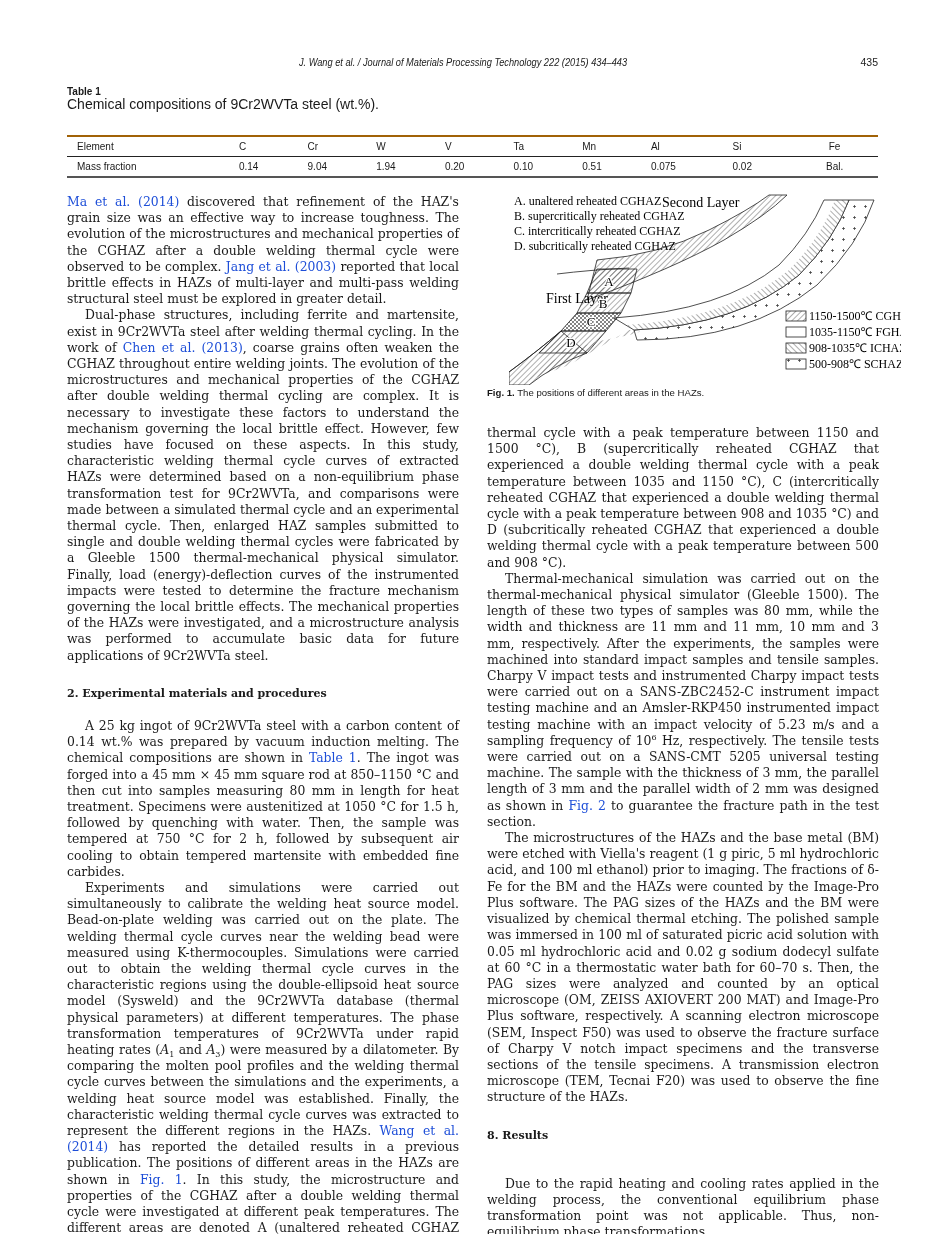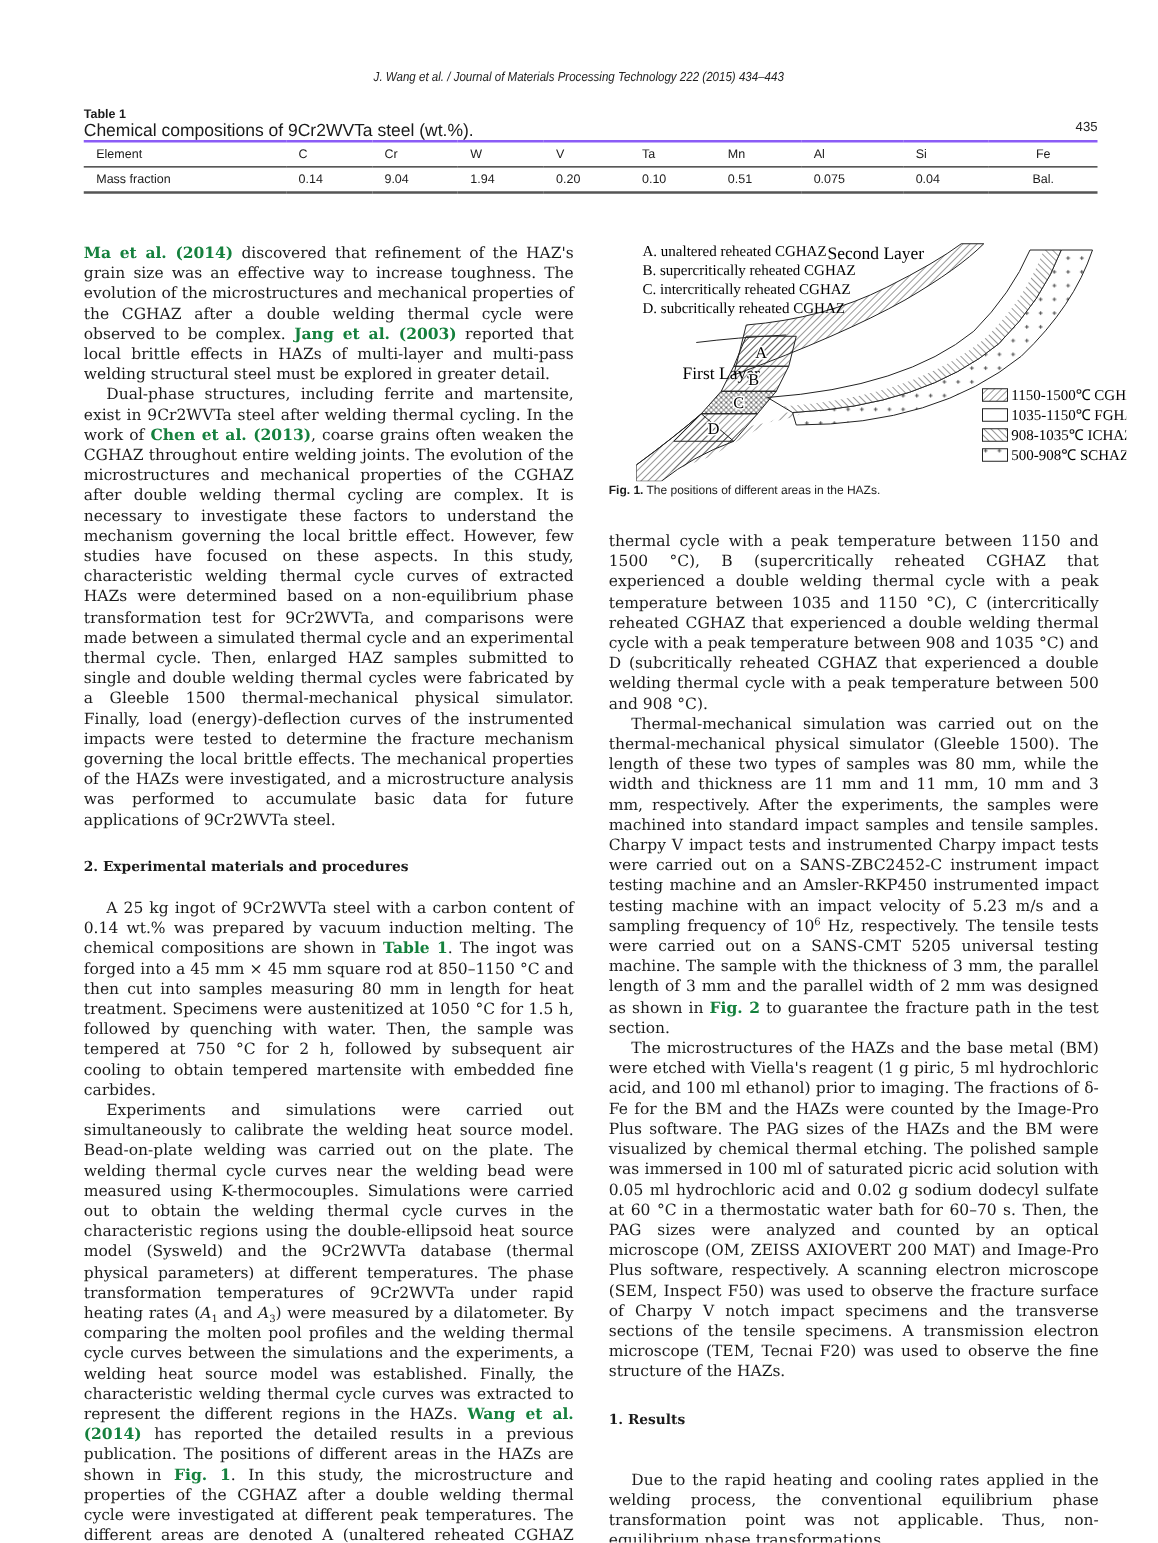--- a/index.html
+++ b/index.html
@@ -1,35 +1,35 @@
 <!DOCTYPE html>
 <html><head>
 <meta charset="utf-8">
 <style>
   html, body { margin:0; padding:0; background:#ffffff; }
   body { width:926px; height:1234px; position:relative; overflow:hidden; color:#1a1a1a;
          font-family:"DejaVu Serif", serif; }
   .running-head { position:absolute; top:56px; left:0; width:926px; font-size:10.5px; font-style:italic;
          font-family:"Liberation Sans", sans-serif; color:#222; }
   .running-head .title { position:absolute; left:0; width:926px; text-align:center; transform:scaleX(0.88); }
-  .running-head .page { position:absolute; right:48px; font-style:normal;margin-top:40px; }
+  .running-head .page { position:absolute; right:48px; font-style:normal; }
   .table-block { position:absolute; left:67px; top:85px; width:811px; font-family:"Liberation Sans", sans-serif; }
   .table-label { font-size:10px; font-weight:bold; line-height:13px; }
   .table-caption { font-size:14px; line-height:13px; }
-  table.comp { width:811px; border-collapse:collapse; margin-top:1px; font-size:10px;
-         border-top:2px solid #8b5cf6; border-bottom:2px solid #555; }
+  table.comp { width:811px; border-collapse:collapse; margin-top:24px; font-size:10px;
+         border-top:2px solid #a16207; border-bottom:2px solid #555; }
   table.comp td, table.comp th { font-weight:normal; text-align:left; height:19px; padding:0 0 0 10px; }
   table.comp thead tr { border-bottom:1px solid #222; }
   table.comp td:last-child, table.comp th:last-child { text-align:center; padding-right:10px; }
   .col { position:absolute; width:392px; font-size:12.4px; line-height:16.2px; text-align:justify; }
   .col-left { left:67px; top:194px; }
   .col-right { left:487px; top:425px; }
   .col p { margin:0; text-indent:0; }
   .col p.ind { text-indent:18px; }
-  a.link { color:#15803d; text-decoration:none;font-weight:bold; }
+  a.link { color:#1d4ed8; text-decoration:none; }
   h2.sec { font-size:11px; font-weight:bold; margin:0; line-height:16px; }
   h3.sub { font-size:12.4px; font-style:italic; font-weight:normal; margin:0; line-height:16px; }
   .gap-l { height:22px; }
   .gap-s { height:16px; }
   .fig { position:absolute; left:509px; top:190px; width:392px; height:215px; }
   .fig svg { display:block; }
   .fig-caption { position:absolute; left:487px; top:387px; width:392px; text-align:left;
          font-family:"Liberation Sans", sans-serif; font-size:9.6px; }
   .fig-caption b { font-weight:bold; }
   sub, sup { font-size:8px; line-height:0; }
@@ -63,21 +63,21 @@
     <tbody>
       <tr>
         <td>Mass fraction</td>
         <td>0.14</td>
         <td>9.04</td>
         <td>1.94</td>
         <td>0.20</td>
         <td>0.10</td>
         <td>0.51</td>
         <td>0.075</td>
-        <td>0.04</td>
+        <td>0.02</td>
         <td>Bal.</td>
       </tr>
     </tbody>
   </table>
 </div>
 
 <div class="col col-left">
   <p><a class="link" href="#">Ma et al. (2014)</a><span> discovered that refinement of the HAZ's grain size was an effective way to increase toughness. The evolution of the microstructures and mechanical properties of the CGHAZ after a double welding thermal cycle were observed to be complex. </span><a class="link" href="#">Jang et al. (2003)</a><span> reported that local brittle effects in HAZs of multi-layer and multi-pass welding structural steel must be explored in greater detail.</span></p>
   <p class="ind"><span>Dual-phase structures, including ferrite and martensite, exist in 9Cr2WVTa steel after welding thermal cycling. In the work of </span><a class="link" href="#">Chen et al. (2013)</a><span>, coarse grains often weaken the CGHAZ throughout entire welding joints. The evolution of the microstructures and mechanical properties of the CGHAZ after double welding thermal cycling are complex. It is necessary to investigate these factors to understand the mechanism governing the local brittle effect. However, few studies have focused on these aspects. In this study, characteristic welding thermal cycle curves of extracted HAZs were determined based on a non-equilibrium phase transformation test for 9Cr2WVTa, and comparisons were made between a simulated thermal cycle and an experimental thermal cycle. Then, enlarged HAZ samples submitted to single and double welding thermal cycles were fabricated by a Gleeble 1500 thermal-mechanical physical simulator. Finally, load (energy)-deflection curves of the instrumented impacts were tested to determine the fracture mechanism governing the local brittle effects. The mechanical properties of the HAZs were investigated, and a microstructure analysis was performed to accumulate basic data for future applications of 9Cr2WVTa steel.</span></p>
   <div class="gap-l"></div>
@@ -146,17 +146,17 @@
 <div class="fig-caption">
   <b>Fig. 1.</b>
   <span>The positions of different areas in the HAZs.</span>
 </div>
 
 <div class="col col-right">
   <p>thermal cycle with a peak temperature between 1150 and 1500 °C), B (supercritically reheated CGHAZ that experienced a double welding thermal cycle with a peak temperature between 1035 and 1150 °C), C (intercritically reheated CGHAZ that experienced a double welding thermal cycle with a peak temperature between 908 and 1035 °C) and D (subcritically reheated CGHAZ that experienced a double welding thermal cycle with a peak temperature between 500 and 908 °C).</p>
   <p class="ind"><span>Thermal-mechanical simulation was carried out on the thermal-mechanical physical simulator (Gleeble 1500). The length of these two types of samples was 80 mm, while the width and thickness are 11 mm and 11 mm, 10 mm and 3 mm, respectively. After the experiments, the samples were machined into standard impact samples and tensile samples. Charpy V impact tests and instrumented Charpy impact tests were carried out on a SANS-ZBC2452-C instrument impact testing machine and an Amsler-RKP450 instrumented impact testing machine with an impact velocity of 5.23 m/s and a sampling frequency of 10</span><sup>6</sup><span> Hz, respectively. The tensile tests were carried out on a SANS-CMT 5205 universal testing machine. The sample with the thickness of 3 mm, the parallel length of 3 mm and the parallel width of 2 mm was designed as shown in </span><a class="link" href="#">Fig. 2</a><span> to guarantee the fracture path in the test section.</span></p>
   <p class="ind">The microstructures of the HAZs and the base metal (BM) were etched with Viella's reagent (1 g piric, 5 ml hydrochloric acid, and 100 ml ethanol) prior to imaging. The fractions of δ-Fe for the BM and the HAZs were counted by the Image-Pro Plus software. The PAG sizes of the HAZs and the BM were visualized by chemical thermal etching. The polished sample was immersed in 100 ml of saturated picric acid solution with 0.05 ml hydrochloric acid and 0.02 g sodium dodecyl sulfate at 60 °C in a thermostatic water bath for 60–70 s. Then, the PAG sizes were analyzed and counted by an optical microscope (OM, ZEISS AXIOVERT 200 MAT) and Image-Pro Plus software, respectively. A scanning electron microscope (SEM, Inspect F50) was used to observe the fracture surface of Charpy V notch impact specimens and the transverse sections of the tensile specimens. A transmission electron microscope (TEM, Tecnai F20) was used to observe the fine structure of the HAZs.</p>
   <div class="gap-l"></div>
-  <h2 class="sec">1.  Results</h2>
+  <h2 class="sec">8.  Results</h2>
   <div class="gap-s"></div>
   <div class="gap-s"></div>
   <p class="ind">Due to the rapid heating and cooling rates applied in the welding process, the conventional equilibrium phase transformation point was not applicable. Thus, non-equilibrium phase transformations</p>
 </div>
 
 </body></html>

